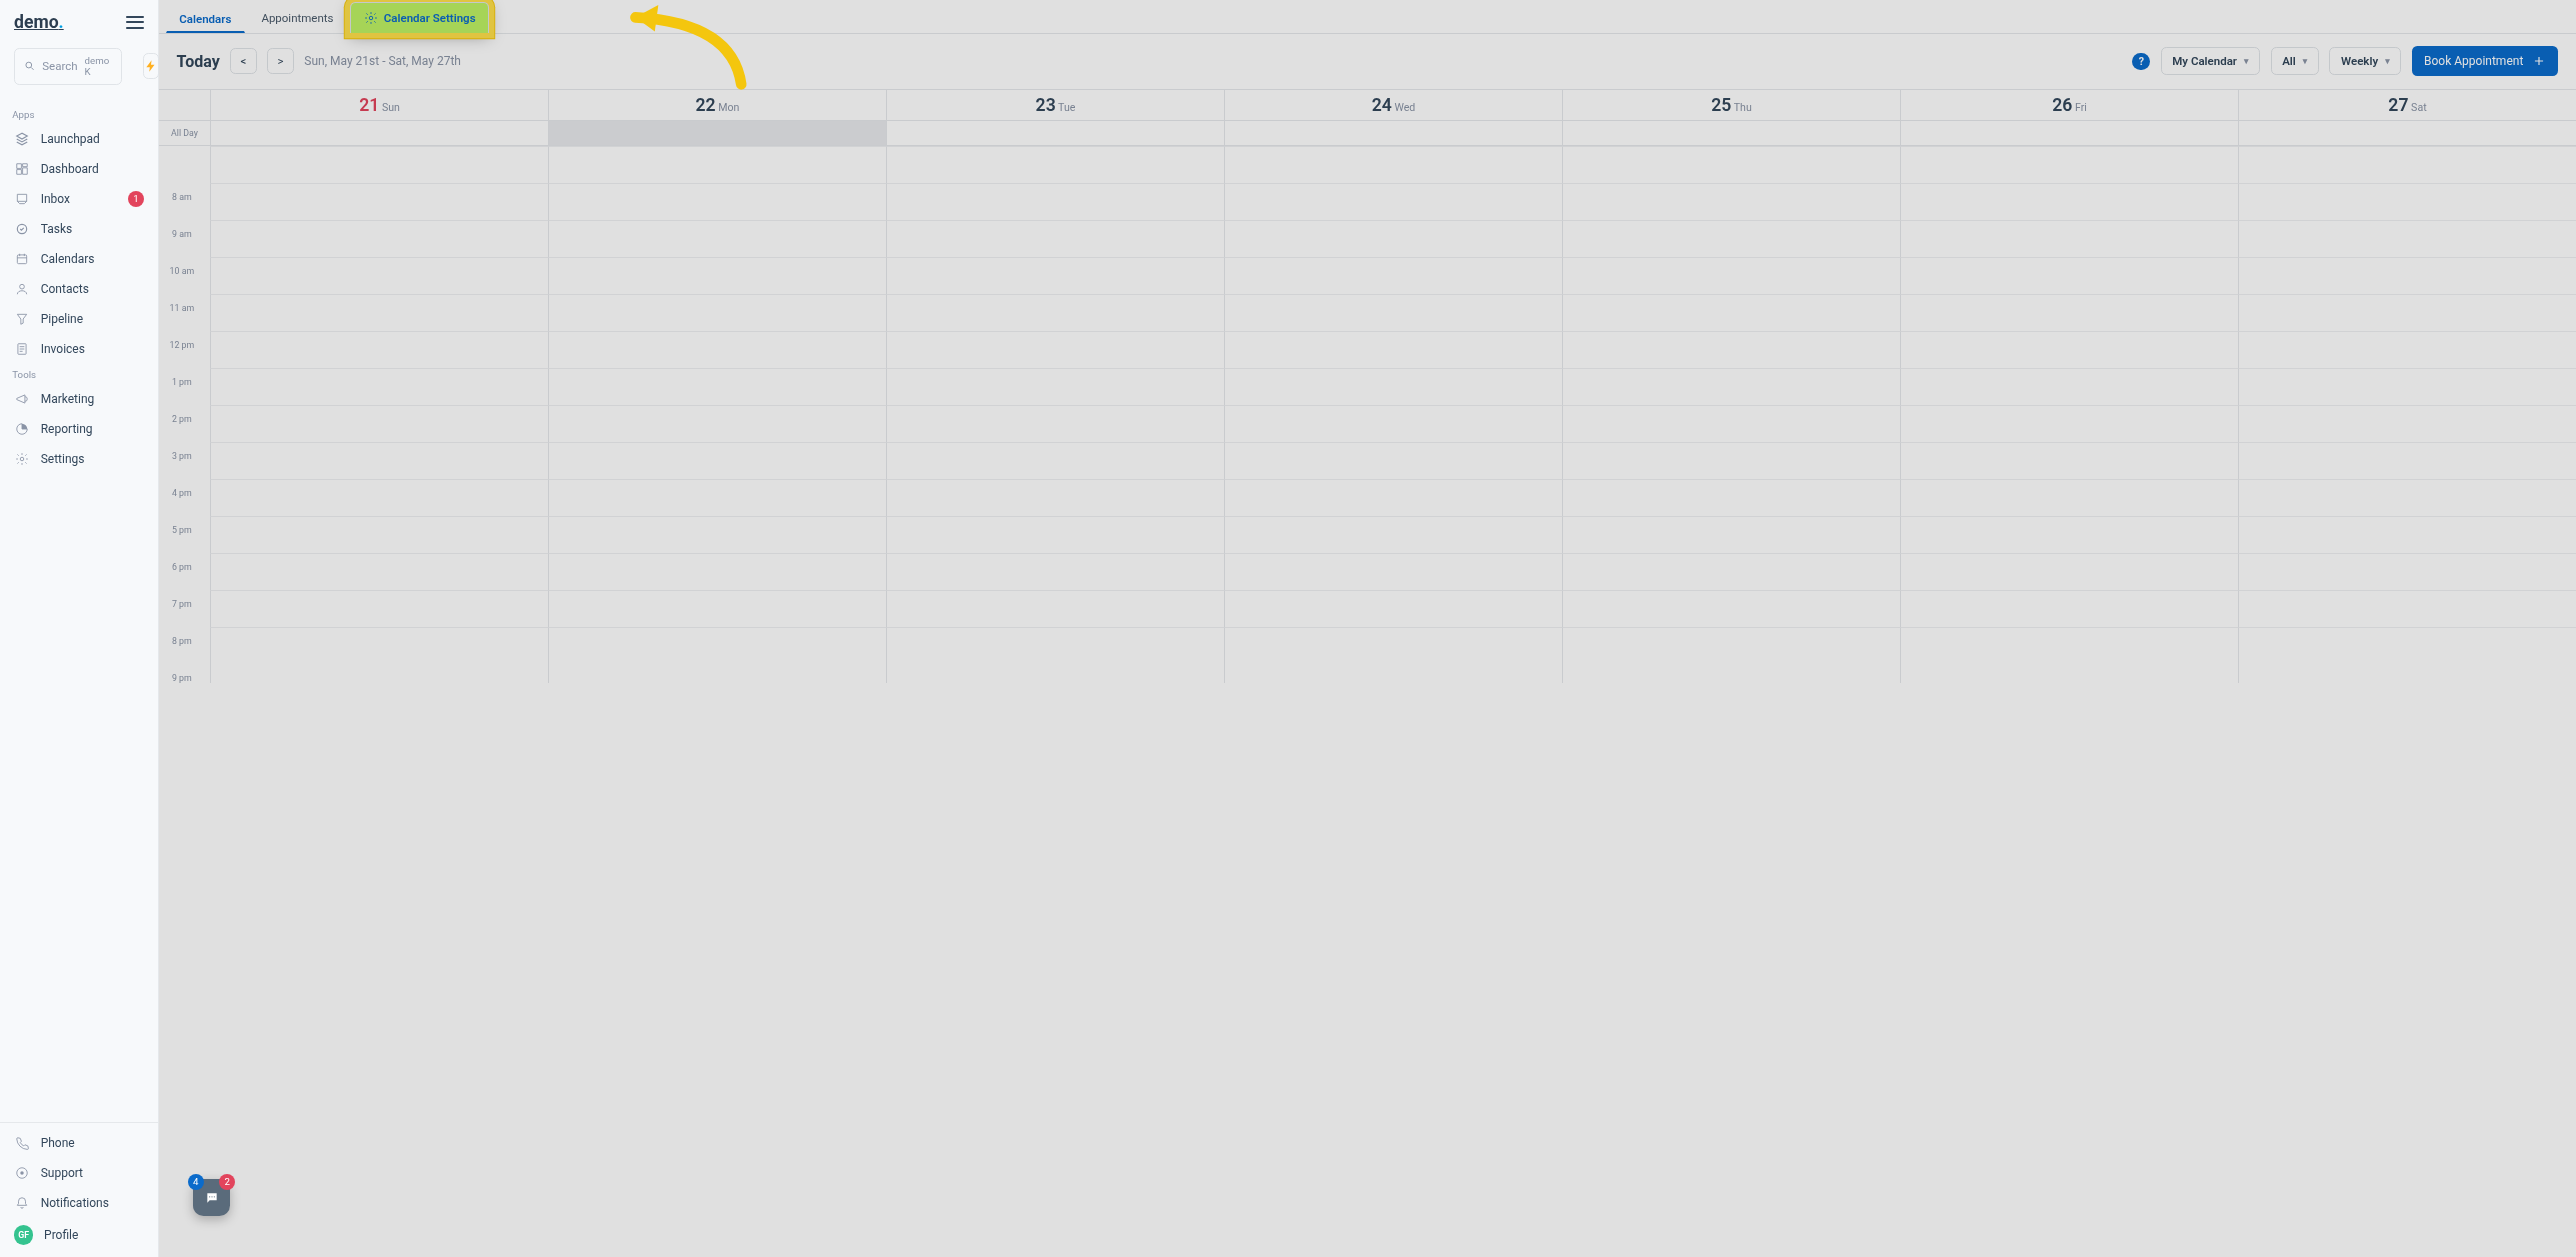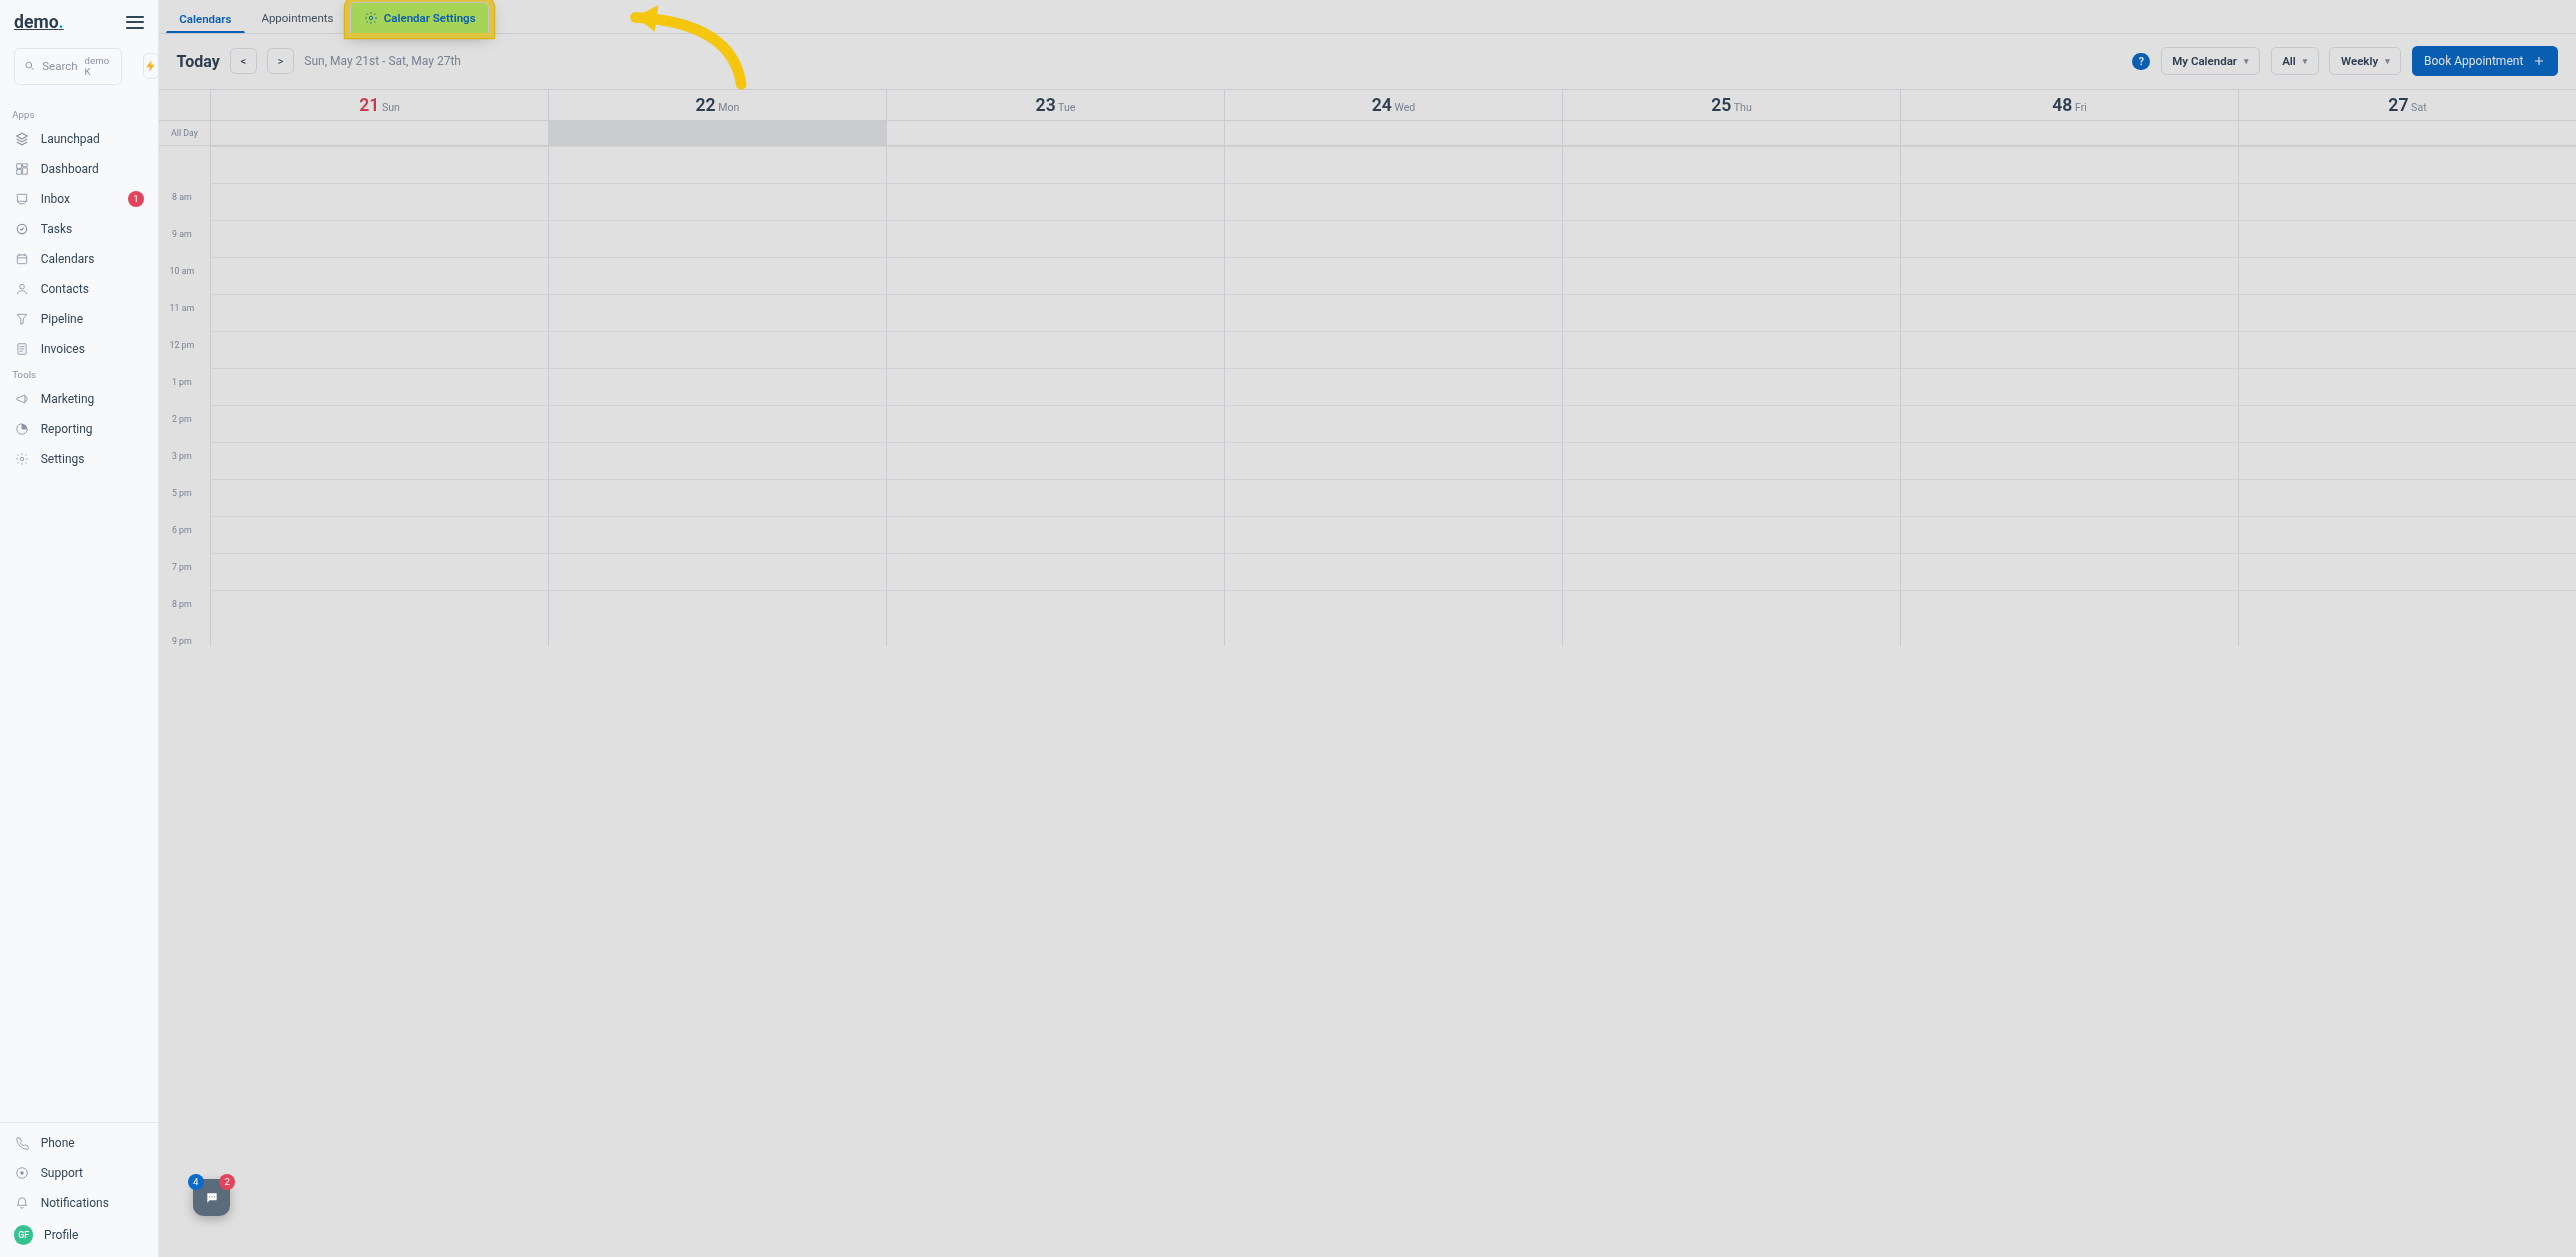--- a/index.html
+++ b/index.html
@@ -309,21 +309,21 @@
     </div>
 
     <div class="grid">
       <div class="day-header" id="day-header">
           <div></div>
           <div class="day sun"><span class="num">21</span> Sun</div>
           <div class="day mon"><span class="num">22</span> Mon</div>
           <div class="day "><span class="num">23</span> Tue</div>
           <div class="day "><span class="num">24</span> Wed</div>
           <div class="day "><span class="num">25</span> Thu</div>
-          <div class="day "><span class="num">48</span> Fri</div>
+          <div class="day "><span class="num">26</span> Fri</div>
           <div class="day "><span class="num">27</span> Sat</div>
         </div>
       <div class="allday" id="all-day-row">
           <div class="label">All Day</div>
           <div class="cell sun"></div>
           <div class="cell mon"></div>
           <div class="cell "></div>
           <div class="cell "></div>
           <div class="cell "></div>
           <div class="cell "></div>
@@ -395,20 +395,30 @@
             <div class="cell"></div>
             <div class="cell"></div>
             <div class="cell"></div>
             <div class="cell"></div>
             <div class="cell"></div>
             <div class="cell"></div>
             <div class="cell"></div>
           </div>
           <div class="hour-row">
             <div class="time">3 pm</div>
+            <div class="cell"></div>
+            <div class="cell"></div>
+            <div class="cell"></div>
+            <div class="cell"></div>
+            <div class="cell"></div>
+            <div class="cell"></div>
+            <div class="cell"></div>
+          </div>
+          <div class="hour-row">
+            <div class="time">4 pm</div>
             <div class="cell"></div>
             <div class="cell"></div>
             <div class="cell"></div>
             <div class="cell"></div>
             <div class="cell"></div>
             <div class="cell"></div>
             <div class="cell"></div>
           </div>
           <div class="hour-row">
             <div class="time">5 pm</div>

